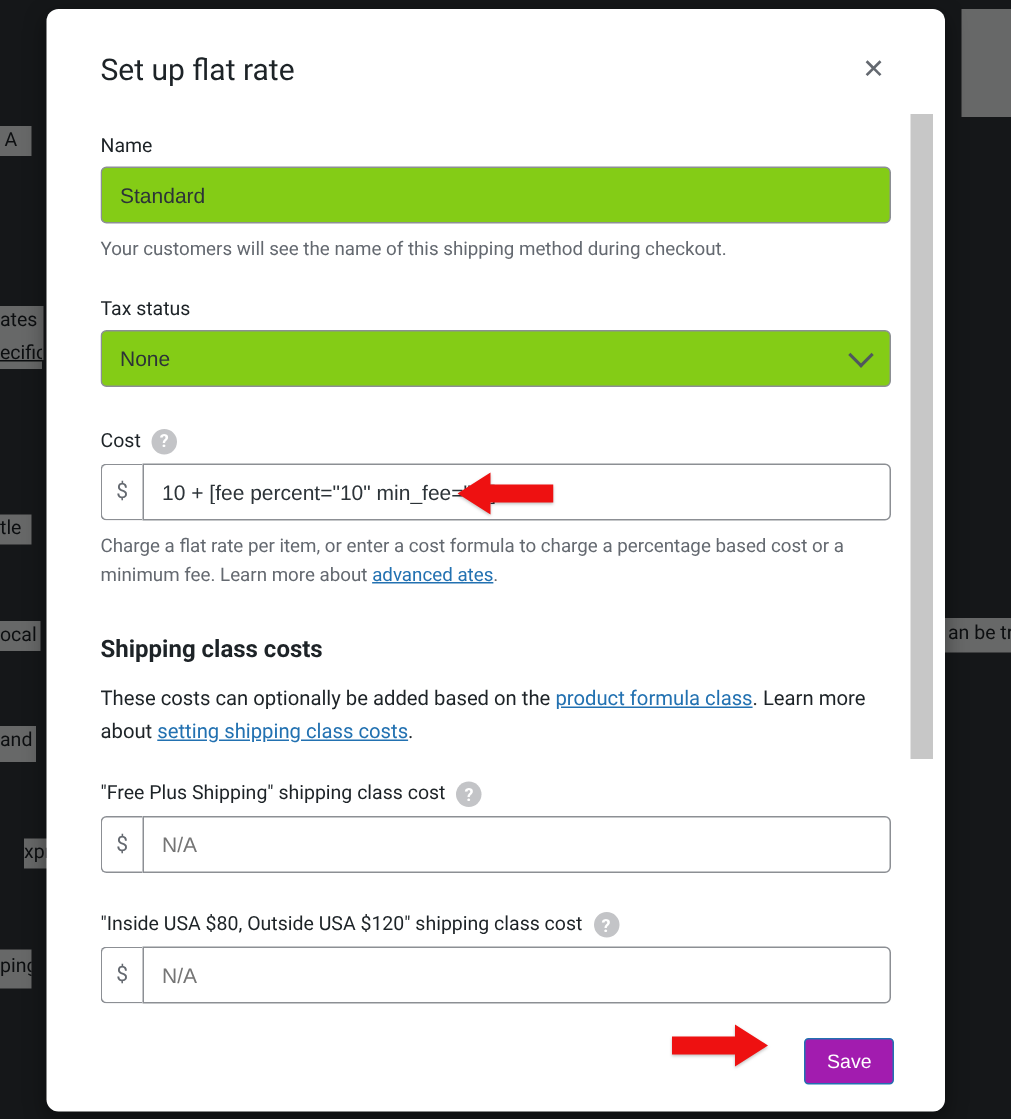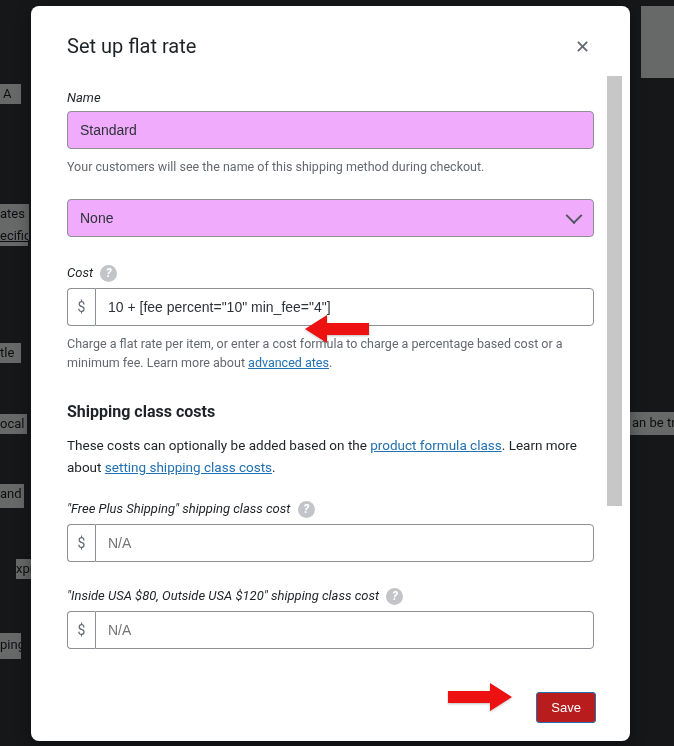--- a/index.html
+++ b/index.html
@@ -34,28 +34,28 @@
     box-shadow:0 5px 15px rgba(0,0,0,.4);
   }
   .modal-header { padding: 28px 36px 6px 36px; display:flex; justify-content:space-between; align-items:flex-start;}
   .modal-title { font-size:20px; font-weight:400; color:#1d2327; }
   .close-x { font-size:18px; color:#646970; cursor:pointer; line-height:1; padding:4px;}
   .modal-body { position:relative; flex:1; overflow:hidden; padding: 10px 22px 0 36px; }
   .scroll-area { height:100%; overflow-y:hidden; padding-right:14px; }
   .fake-scrollbar { position:absolute; right:8px; top:10px; width:15px; height:430px; background:#c7c7c7; border-radius:0; }
   .modal-footer { padding:14px 34px 18px; text-align:right; border-top:0; }
   .save-btn {
-    background:#b91c1c; color:#fff; border:1px solid #2271b1; border-radius:3px;
+    background:#a21caf; color:#fff; border:1px solid #2271b1; border-radius:3px;
     font-size:13px; padding:7px 14px; cursor:pointer;
   }
 
   .field-group { margin-top:14px; }
-  .label { font-size:13px; color:#1d2327; display:block; margin-bottom:6px;font-style:italic; }
+  .label { font-size:13px; color:#1d2327; display:block; margin-bottom:6px; }
   .text-input {
-    width:100%; border:1px solid #8c8f94; border-radius:4px; background:#f0abfc;
+    width:100%; border:1px solid #8c8f94; border-radius:4px; background:#84cc16;
     padding:10px 12px; font-size:14px; color:#2c3338;
   }
   .select-wrap { position:relative; }
   .select-wrap:after {
     content:""; position:absolute; right:14px; top:50%; width:10px; height:10px;
     border-right:2px solid #50575e; border-bottom:2px solid #50575e;
     transform: translateY(-70%) rotate(45deg);
     pointer-events:none;
   }
   .hint { font-size:12.5px; color:#646970; margin-top:9px; line-height:1.5; }
@@ -115,20 +115,21 @@
     <div class="fake-scrollbar"></div>
     <div class="scroll-area">
 
       <div class="field-group">
         <label class="label">Name</label>
         <input class="text-input" type="text" value="Standard" style="">
         <div class="hint">Your customers will see the name of this shipping method during checkout.</div>
       </div>
 
       <div class="field-group" style="margin-top:22px">
+        <label class="label">Tax status</label>
         <div class="select-wrap">
           <input class="text-input" readonly="" value="None" style="">
         </div>
       </div>
 
       <div class="field-group" style="margin-top:28px">
         <label class="label">
           <span>Cost</span>
           <span class="help-icon">?</span>
         </label>

